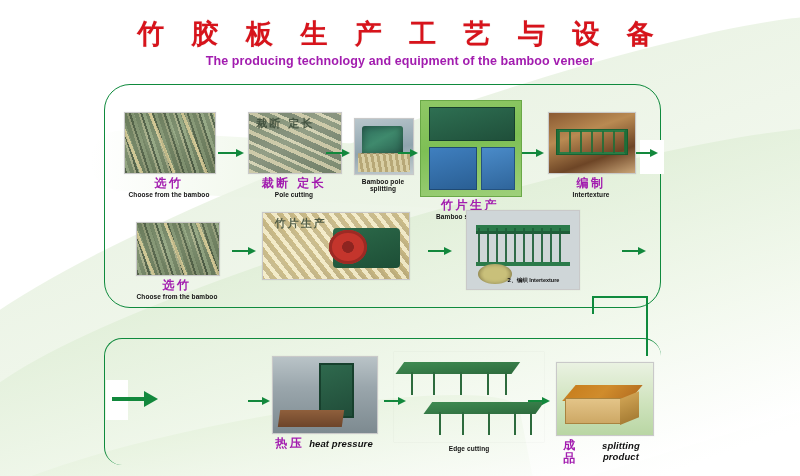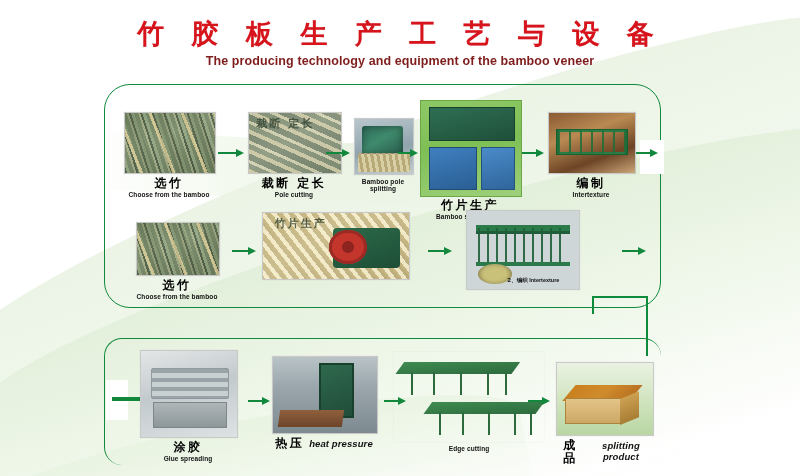--- a/index.html
+++ b/index.html
@@ -45,21 +45,21 @@
 
   
   .title-zone{position:absolute;left:0;top:18px;width:800px;text-align:center;}
   .title-cn{
     font-size:27px;font-weight:bold;color:#d7131b;
     letter-spacing:9px;line-height:1.15;
     font-family:"DejaVu Sans","Liberation Sans",sans-serif;
     text-shadow:0 0 1px rgba(140,0,0,.25);
   }
   .title-en{
-    margin-top:5px;font-size:12.5px;font-weight:bold;color:#7f1d1d;
+    margin-top:5px;font-size:12.5px;font-weight:bold;color:#a21caf;
     letter-spacing:.1px;
   }
 
   
   .frame{position:absolute;border:1.6px solid #0f8a3d;background:transparent;}
   .frame-top{
     left:104px;top:84px;width:555px;height:222px;
     border-radius:26px 26px 26px 26px;
     border-right-color:#0f8a3d;
   }
@@ -102,21 +102,21 @@
   
   .step{position:absolute;text-align:center;}
   .photo{
     border:1px solid #c9c9c9;
     background:#cfd6d8;
     overflow:hidden;position:relative;
     box-shadow:0 0 0 .5px rgba(0,0,0,.04);
   }
   .cap{margin-top:3px;line-height:1.12;}
   .cap-cn{
-    font-size:12px;font-weight:bold;color:#000000;letter-spacing:2.5px;
+    font-size:12px;font-weight:bold;color:#a21caf;letter-spacing:2.5px;
     font-family:"DejaVu Sans","Liberation Sans",sans-serif;
   }
   .cap-en{font-size:6.5px;color:#111;font-weight:bold;letter-spacing:.1px;margin-top:1px;}
   .cap-inline{display:flex;align-items:baseline;justify-content:center;gap:5px;}
   .cap-inline .cap-en{font-size:9.5px;margin-top:0;font-style:italic;}
 
   
   .panel-green{
     position:absolute;left:420px;top:100px;width:100px;height:95px;
     background:linear-gradient(170deg,#8fc866 0%,#7ebf55 45%,#9ed07a 100%);
@@ -421,29 +421,20 @@
   <div class="arrow" style="left:622px;top:246px;width:24px;">
     <div class="shaft"></div>
       <div class="head"></div>
   </div>
 
   <div class="arrow big" style="left:112px;top:392px;width:46px;">
     <div class="shaft"></div>
       <div class="head"></div>
   </div>
 
-  <div class="step" style="left:140px;top:350px;width:96px;">
-    <div class="photo" style="width:96px;height:86px;">
-      <div class="art glue"></div>
-    </div>
-    <div class="cap">
-      <div class="cap-cn">涂胶</div>
-      <div class="cap-en">Glue spreading</div>
-    </div>
-  </div>
 
   <div class="arrow" style="left:248px;top:396px;width:22px;">
     <div class="shaft"></div>
       <div class="head"></div>
   </div>
 
   <div class="step" style="left:272px;top:356px;width:104px;">
     <div class="photo" style="width:104px;height:76px;">
       <div class="art press"></div>
     </div>

